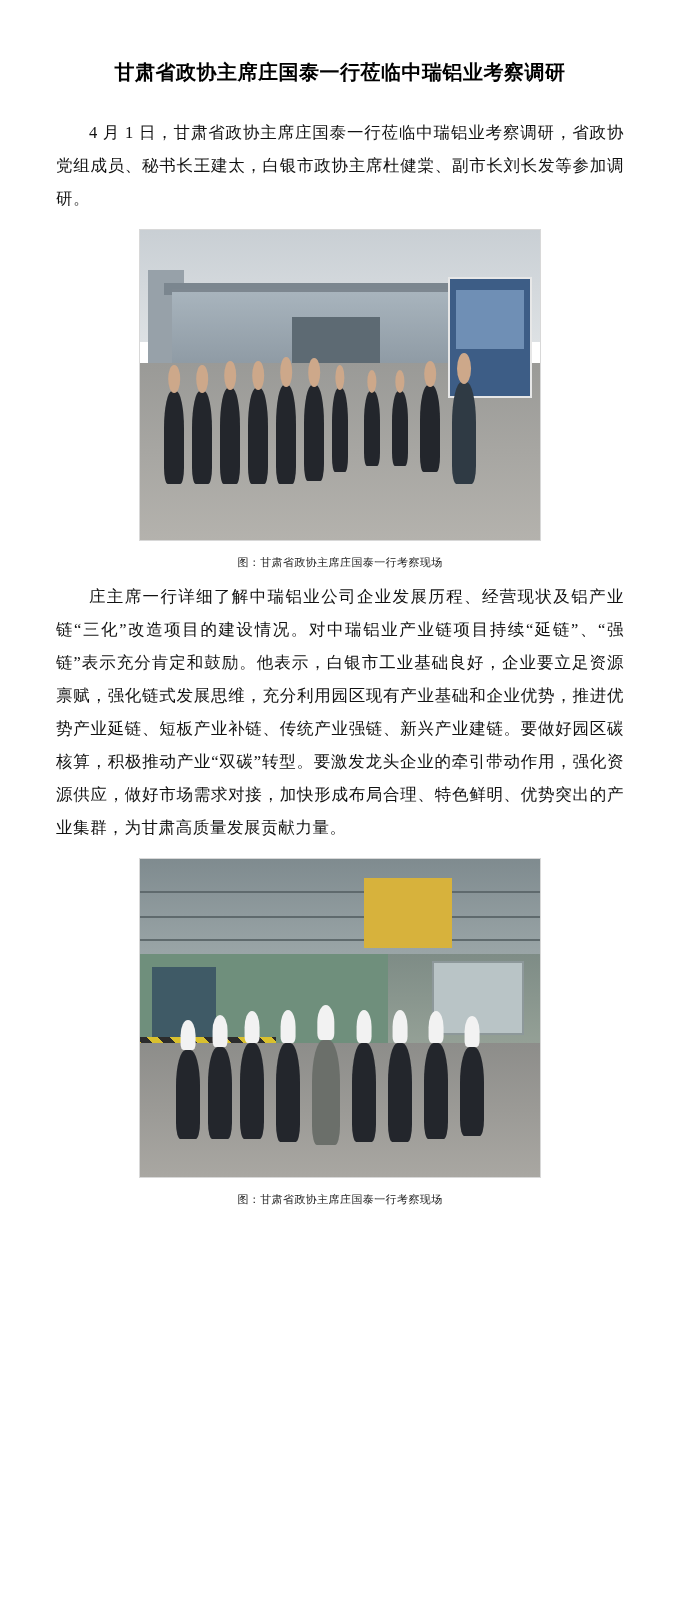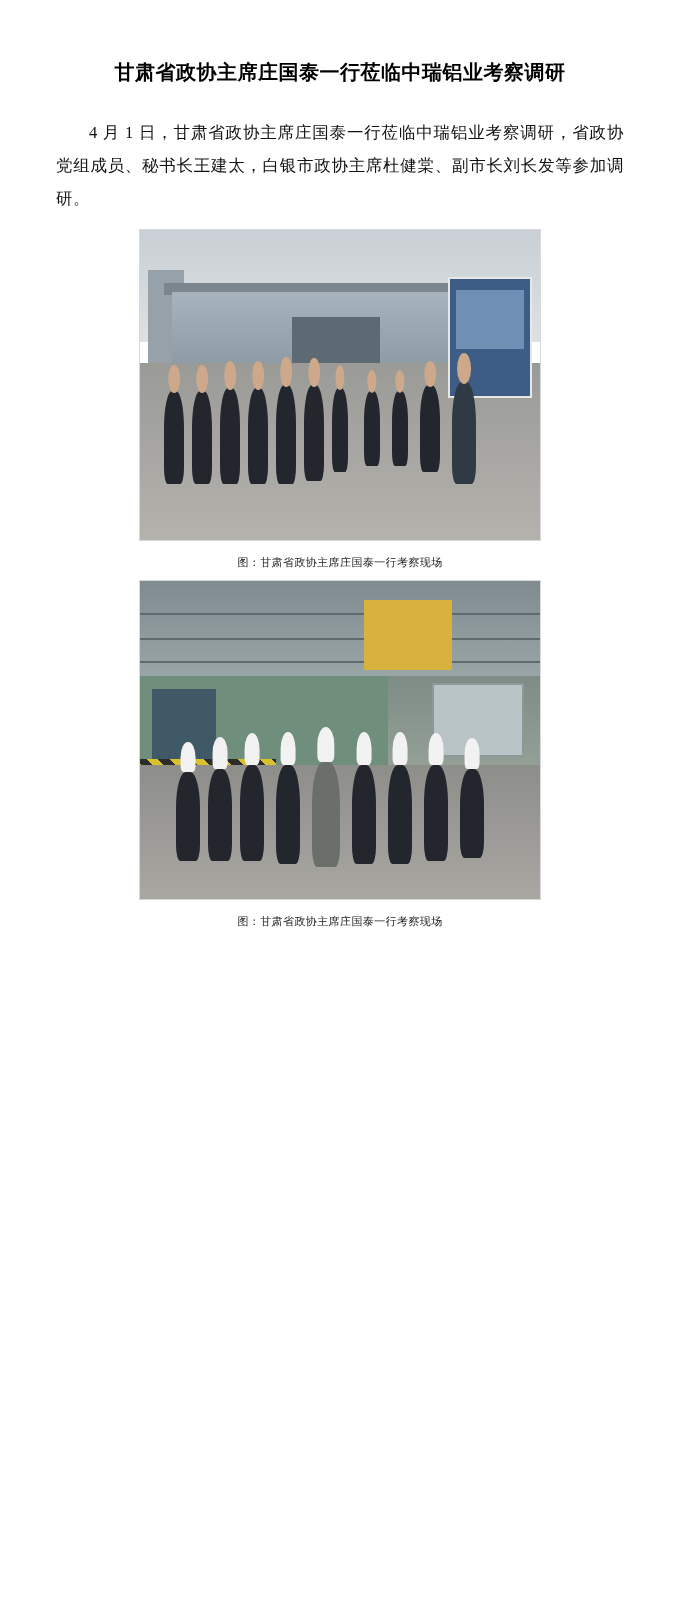--- a/index.html
+++ b/index.html
@@ -214,20 +214,21 @@
       <div class="person" style="left:70%; top:50%; width:5%;  height:28%;">
           <span class="head"></span>
         </div>
       <div class="person" style="left:78%; top:49%; width:6%;  height:33%; background:#2f3a44;">
           <span class="head"></span>
         </div>
     </div>
     <div class="caption">图：甘肃省政协主席庄国泰一行考察现场</div>
   </div>
 
+  <p class="para">庄主席一行详细了解中瑞铝业公司企业发展历程、经营现状及铝产业链“三化”改造项目的建设情况。对中瑞铝业产业链项目持续“延链”、“强链”表示充分肯定和鼓励。他表示，白银市工业基础良好，企业要立足资源禀赋，强化链式发展思维，充分利用园区现有产业基础和企业优势，推进优势产业延链、短板产业补链、传统产业强链、新兴产业建链。要做好园区碳核算，积极推动产业“双碳”转型。要激发龙头企业的牵引带动作用，强化资源供应，做好市场需求对接，加快形成布局合理、特色鲜明、优势突出的产业集群，为甘肃高质量发展贡献力量。</p>
 
   <div class="figure">
     <div class="photo photo2">
       <div class="p2-roof"></div>
       <div class="p2-beam" style="top:10%;"></div>
       <div class="p2-beam" style="top:18%;"></div>
       <div class="p2-beam" style="top:25%;"></div>
       <div class="p2-crane"></div>
       <div class="p2-wall"></div>
       <div class="p2-wall-green"></div>

